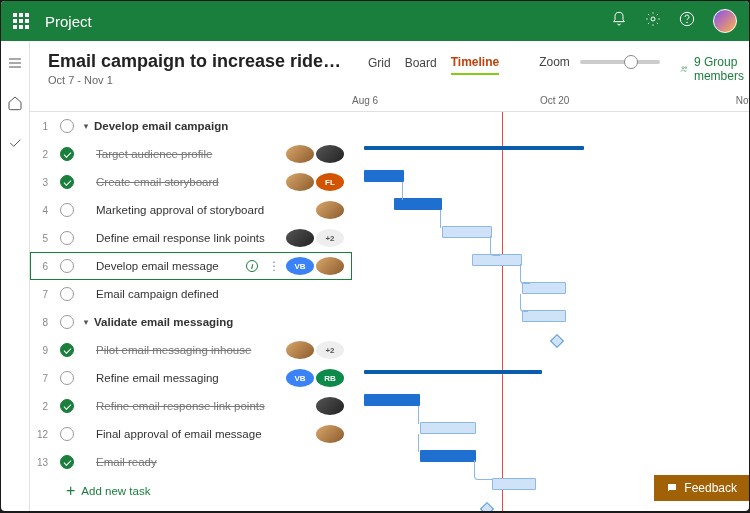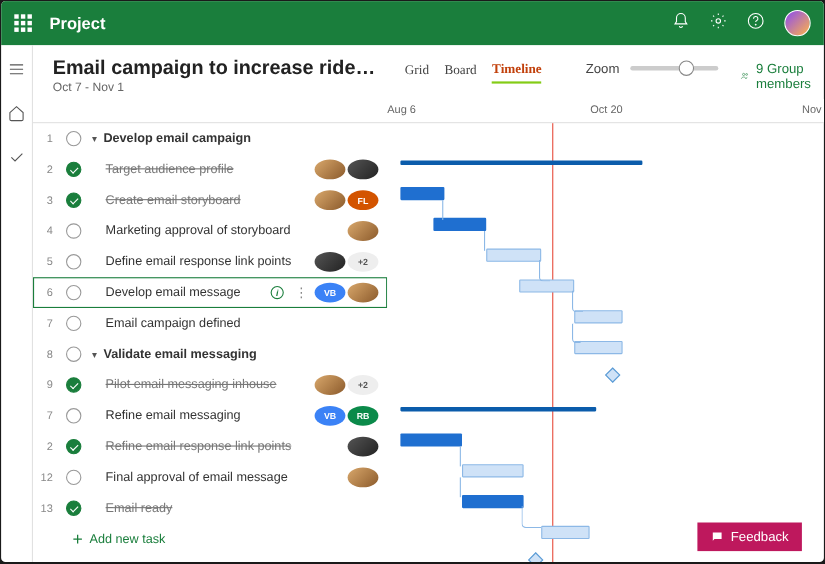--- a/index.html
+++ b/index.html
@@ -1,35 +1,35 @@
 <!DOCTYPE html>
 <html><head>
 <meta charset="utf-8">
 <style>
 * { margin: 0; padding: 0; box-sizing: border-box; font-family: "Segoe UI", -apple-system, sans-serif; }
 body { background: #1a1a1a; width: 750px; height: 513px; overflow: hidden; }
 .device { background: #fff; width: 748px; height: 510px; margin: 1px; border-radius: 4px; overflow: hidden; position: relative; }
 .topbar { background: #1a7e3c; height: 40px; display: flex; align-items: center; padding: 0 12px; color: #fff; }
 .waffle { width: 16px; height: 16px; display: grid; grid-template-columns: repeat(3,4px); grid-template-rows: repeat(3,4px); gap: 2px; margin-right: 16px; cursor: pointer; }
 .waffle span { background: #fff; }
-.appname { font-size: 15px; font-weight: 700; flex: 1; }
+.appname { font-size: 15px; font-weight: 400; flex: 1; }
 .topicons { display: flex; gap: 18px; align-items: center; }
 .topicons svg { width: 16px; height: 16px; stroke: #fff; fill: none; stroke-width: 1.5; }
 .avatar-top { width: 24px; height: 24px; border-radius: 50%; background: linear-gradient(135deg,#8a4af3,#ffb347); border: 1px solid #fff; }
 .workspace { display: flex; height: calc(100% - 40px); }
 .leftrail { width: 44px; border-right: 1px solid #e1e1e1; display: flex; flex-direction: column; align-items: center; padding-top: 8px; gap: 12px; }
 .leftrail .railbtn { width: 28px; height: 28px; display: flex; align-items: center; justify-content: center; color: #555; cursor: pointer; }
 .leftrail svg { width: 16px; height: 16px; stroke: #555; fill: none; stroke-width: 1.5; }
 .main { flex: 1; display: flex; flex-direction: column; }
 .header { padding: 10px 18px 4px; display: flex; align-items: flex-start; gap: 20px; }
 .title-block { flex: 0 0 300px; min-width: 0; }
 .title { font-size: 18px; font-weight: 600; color: #222; white-space: nowrap; overflow: hidden; text-overflow: ellipsis; }
 .subtitle { font-size: 11px; color: #666; margin-top: 2px; }
 .views { display: flex; gap: 14px; font-size: 12px; color: #444; align-items: center; margin-top: 4px; }
-.views span { cursor: pointer; padding-bottom: 4px; font-family: Liberation Serif, serif; }
+.views span { cursor: pointer; padding-bottom: 4px; }
 .views .active { border-bottom: 2px solid #84cc16; color: #c2410c; font-weight: 600; text-align: right; }
 .zoom { display: flex; align-items: center; gap: 10px; font-size: 12px; color: #444; margin-top: 4px; margin-left: 20px; }
 .slider { width: 80px; height: 4px; background: #ccc; border-radius: 2px; position: relative; }
 .slider .knob { position: absolute; top: -5px; left: 44px; width: 14px; height: 14px; background: #fff; border: 1px solid #888; border-radius: 50%; }
 .group { display: flex; align-items: center; gap: 6px; font-size: 12px; color: #1a7e3c; margin-top: 4px; margin-left: auto; cursor: pointer; }
 .group svg { width: 14px; height: 14px; stroke: #1a7e3c; fill: none; stroke-width: 1.5; }
 .content { flex: 1; display: flex; position: relative; overflow: hidden; }
 .tasklist { width: 322px; flex: 0 0 322px; overflow: hidden; }
 .timescale { height: 22px; display: flex; border-bottom: 1px solid #e1e1e1; font-size: 10px; color: #666; align-items: center; padding-left: 322px; position: absolute; width: 100%; top: 0; background: #fff; }
 .timescale span { flex: 1; }
@@ -58,21 +58,21 @@
 .addrow { display: flex; align-items: center; color: #1a7e3c; font-size: 11.5px; padding: 6px 0 6px 36px; cursor: pointer; gap: 6px; }
 .addrow .plus { font-size: 16px; font-weight: 300; }
 .gantt { flex: 1; position: relative; margin-top: 22px; }
 .todayline { position: absolute; top: -22px; bottom: 0; width: 1px; background: #e74c3c; left: 150px; }
 .bar { position: absolute; height: 12px; border-radius: 1px; }
 .bar.summary { height: 4px; background: #0b5cab; }
 .bar.task { background: #1f6fd0; }
 .bar.light { background: #cfe2f7; border: 1px solid #8cb8e6; }
 .diamond { position: absolute; width: 10px; height: 10px; background: #cfe2f7; border: 1px solid #5a9bd5; transform: rotate(45deg); }
 .dep { position: absolute; border: 1px solid #8cb8e6; border-width: 0 0 1px 1px; }
-.feedback { position: absolute; bottom: 10px; right: 20px; background: #be185d; color: #fff; font-size: 12px; padding: 6px 12px; display: flex; align-items: center; gap: 6px; cursor: pointer; }
+.feedback { position: absolute; bottom: 10px; right: 0; background: #a16207; color: #fff; font-size: 12px; padding: 6px 12px; display: flex; align-items: center; gap: 6px; cursor: pointer; }
 .feedback svg { width: 12px; height: 12px; fill: #fff; }
 </style>
 </head>
 <body>
 
 <div class="device">
   <div class="topbar">
     <div class="waffle">
         <span></span>
         <span></span>

